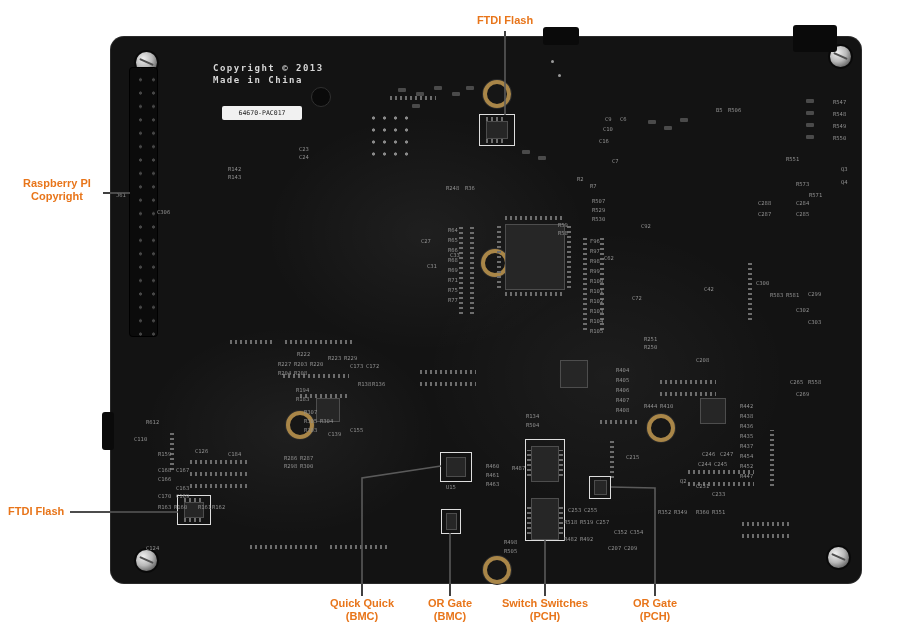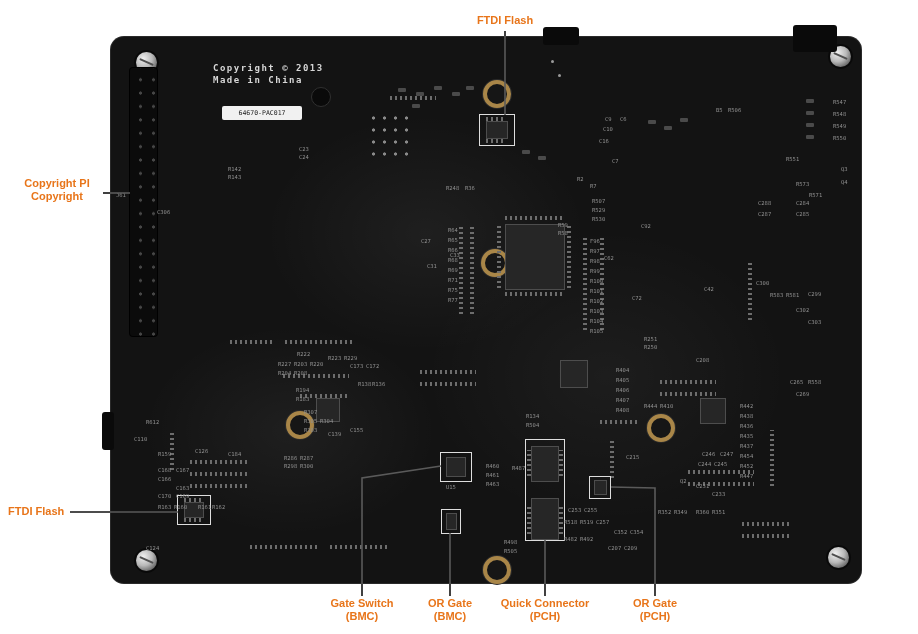--- a/index.html
+++ b/index.html
@@ -344,40 +344,40 @@
 
     <line x1="655" y1="596" x2="655" y2="584" stroke="#111111" stroke-width="1.6"></line>
     <polyline points="655,584 655,488 611,487" fill="none" stroke="#5a5a5a" stroke-width="1.6"></polyline>
   </svg>
 
   <div class="callout" style="left:468px;top:14px;width:74px;">
     <span>FTDI Flash</span>
   </div>
 
   <div class="callout" style="left:10px;top:177px;width:94px;">
-    <div>Copyright PI</div>
+    <div>Raspberry PI</div>
     <div>Copyright</div>
   </div>
 
   <div class="callout" style="left:8px;top:505px;width:62px;text-align:left;">
     <span>FTDI Flash</span>
   </div>
 
   <div class="callout" style="left:318px;top:597px;width:88px;">
-    <div>Gate Switch</div>
+    <div>Quick Quick</div>
     <div>(BMC)</div>
   </div>
 
   <div class="callout" style="left:413px;top:597px;width:74px;">
     <div>OR Gate</div>
     <div>(BMC)</div>
   </div>
 
   <div class="callout" style="left:496px;top:597px;width:98px;">
-    <div>Quick Connector</div>
+    <div>Switch Switches</div>
     <div>(PCH)</div>
   </div>
 
   <div class="callout" style="left:618px;top:597px;width:74px;">
     <div>OR Gate</div>
     <div>(PCH)</div>
   </div>
 
 </div>
 

